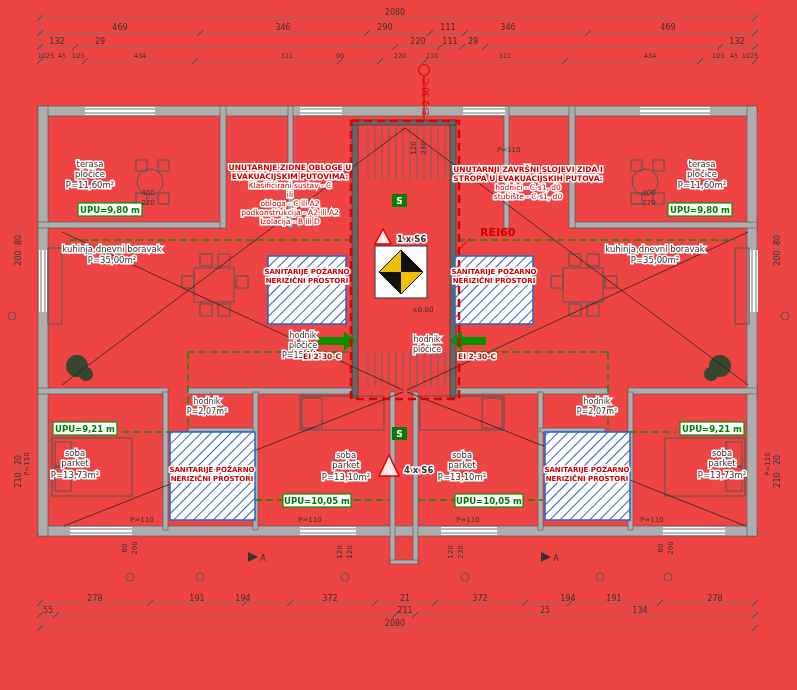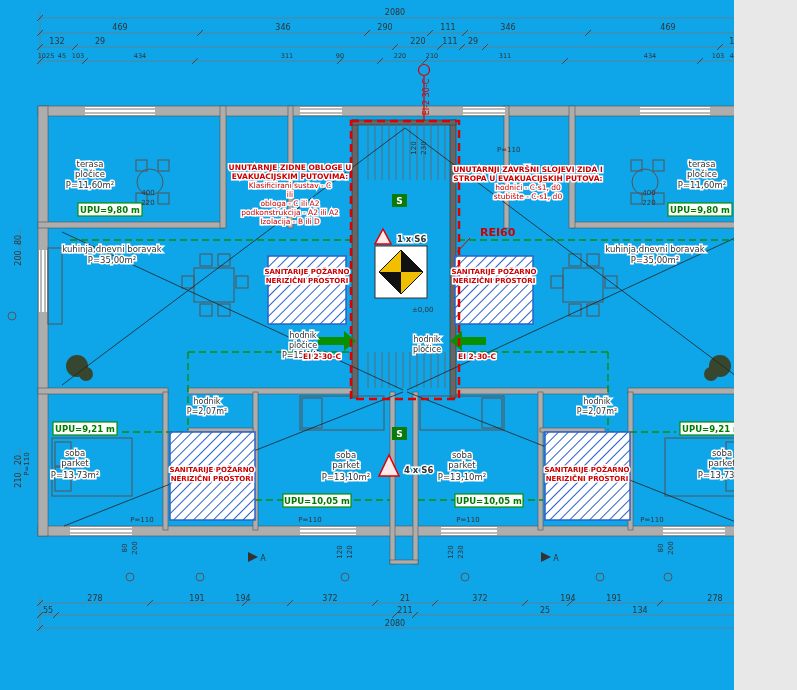--- a/index.html
+++ b/index.html
@@ -1,16 +1,16 @@
 <!DOCTYPE html>
 <html><head>
 <meta charset="utf-8">
 <style>
   html,body{margin:0;padding:0;background:#e8e8e8;}
-  .sheet{position:relative;width:734px;height:690px;background:#0ea5e9;overflow:hidden;}
+  .sheet{position:relative;width:797px;height:690px;background:#ef4444;overflow:hidden;}
   svg{position:absolute;left:0;top:0;}
   svg text{font-family:"DejaVu Sans","Liberation Sans",sans-serif;}
 </style>
 </head>
 <body>
 
 <div class="sheet">
 <svg width="797" height="690" viewBox="0 0 797 690">
   <defs>
     <pattern id="bluehatch" width="7" height="7" patternUnits="userSpaceOnUse" patternTransform="rotate(45)">

